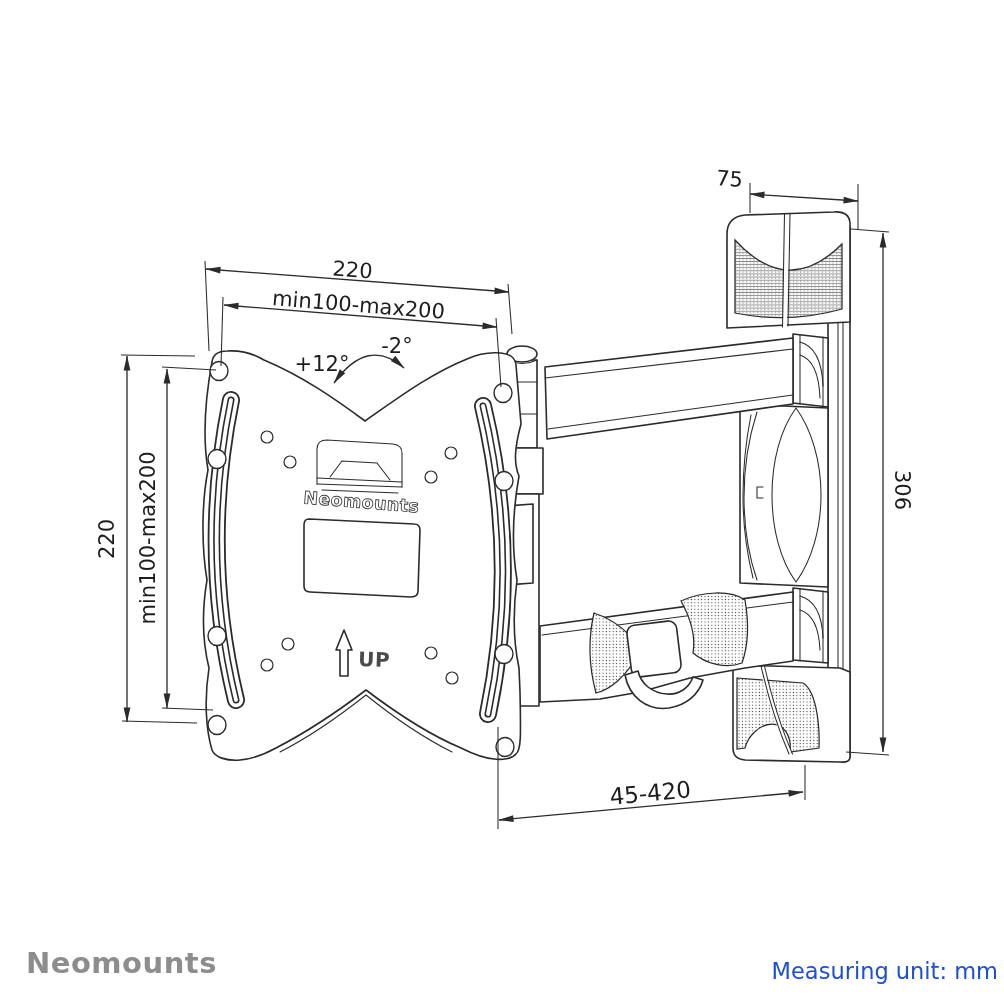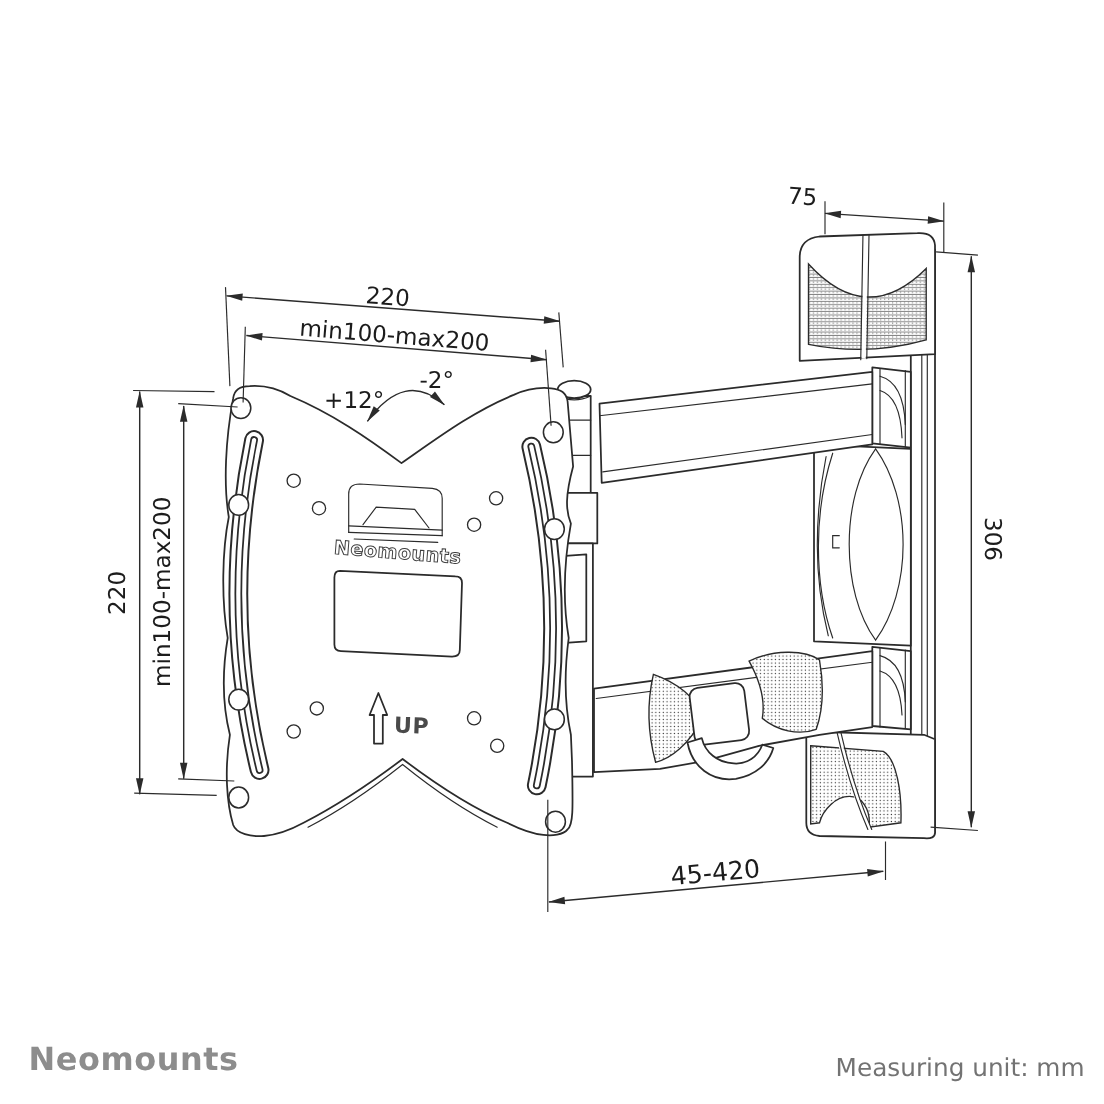--- a/index.html
+++ b/index.html
@@ -17,21 +17,21 @@
   .ext {stroke:#2b2b2b;stroke-width:1.05;fill:none;}
   .dt  {font-family:"DejaVu Sans",sans-serif;font-size:21px;fill:#1c1c1c;text-anchor:middle;}
   .dt-big{font-size:23px;}
   .engraved{font-family:"DejaVu Sans",sans-serif;font-size:17.5px;font-weight:bold;
             letter-spacing:.4px;fill:#ffffff;stroke:#3f3f3f;stroke-width:.9;text-anchor:middle;}
   .uptxt{font-family:"DejaVu Sans",sans-serif;font-size:20px;font-weight:bold;
          fill:#4a4a4a;text-anchor:start;letter-spacing:.5px;}
   
   .footer-brand{position:absolute;left:26px;top:946px;font-size:29px;font-weight:bold;
                 color:#8d8d8d;letter-spacing:.5px;}
-  .footer-unit{position:absolute;right:18px;top:958px;font-size:22.5px;color:#737373;}
+  .footer-unit{position:absolute;right:6px;top:958px;font-size:22.5px;color:#1d4ed8;}
 </style>
 </head>
 <body>
 
 <svg width="1004" height="1004" viewBox="0 0 1004 1004">
   <defs>
     <marker id="arr" markerWidth="17" markerHeight="10" refX="15.5" refY="4.5" orient="auto-start-reverse" markerUnits="userSpaceOnUse">
       <path d="M16,4.5 L1,1.1 L1,7.9 Z" fill="#2b2b2b"></path>
     </marker>
     <pattern id="dots" width="3.4" height="3.2" patternUnits="userSpaceOnUse">

